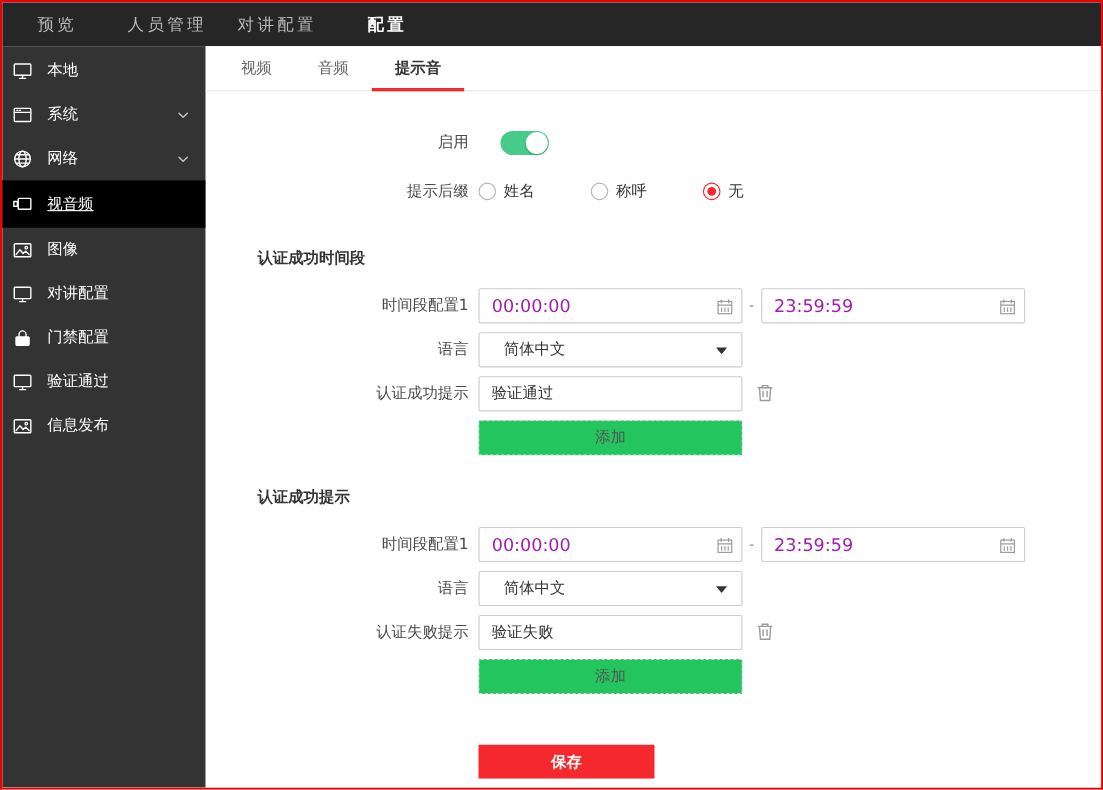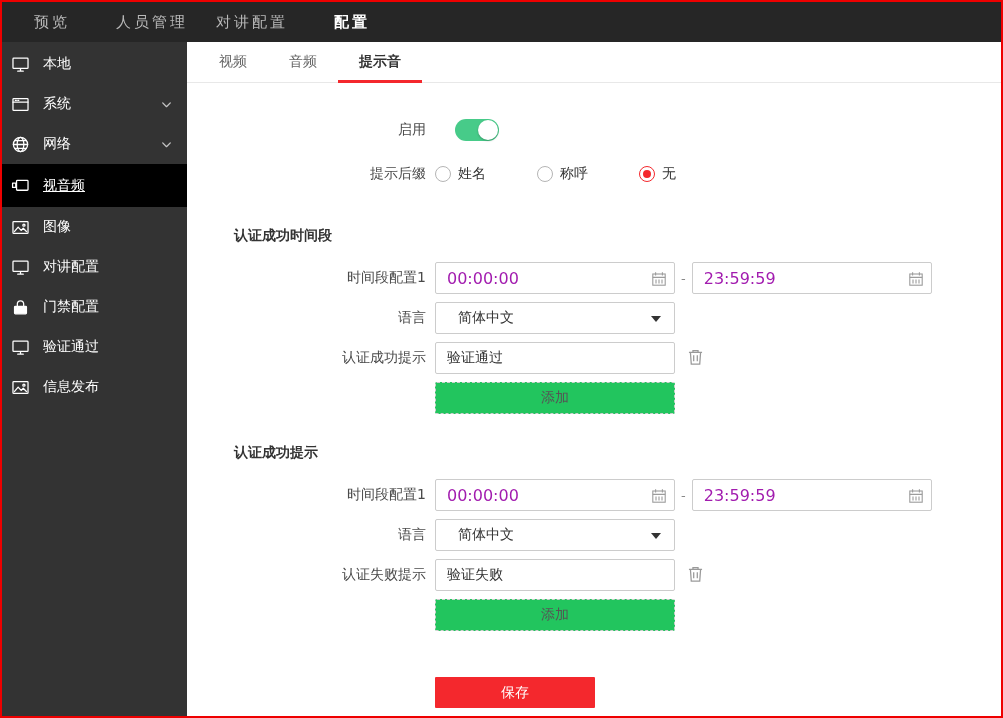--- a/index.html
+++ b/index.html
@@ -54,21 +54,21 @@
   .cal-icon { position:absolute; right:7px; top:8px; display:flex; }
   .dash { margin:0 6px; color:#888; font-size:13px; }
 
   .select { width:240px; height:32px; box-sizing:border-box; border:1px solid #ccc; border-radius:2px; background:#fff; display:flex; align-items:center; padding:0 22px; font-size:14px; color:#333; position:relative; cursor:pointer; }
   .select-arrow { position:absolute; right:13px; top:13px; width:0; height:0; border-left:5px solid transparent; border-right:5px solid transparent; border-top:6px solid #333; }
 
   .text-input { width:240px; height:32px; box-sizing:border-box; border:1px solid #ccc; border-radius:2px; padding:0 11px; font-size:14px; color:#333; outline:none; font-family:Liberation Sans, sans-serif; }
   .trash-btn { margin-left:12px; cursor:pointer; display:flex; background:none; border:none; padding:0; }
 
   .add-btn { width:240px; height:32px; box-sizing:border-box; border:1px dashed #cfcfcf; background:#22c55e; color:#555; font-size:14px; border-radius:2px; cursor:pointer; font-family:inherit; }
-  .save-btn { width:160px; height:31px; background:var(--accent,#f4282d); color:#fff; border:none; font-size:14px; font-weight:normal; border-radius:1px; cursor:pointer; font-family:inherit; }
+  .save-btn { width:160px; height:31px; background:var(--accent,#f4282d); color:#fff; border:none; font-size:14px; font-weight:bold; border-radius:1px; cursor:pointer; font-family:inherit; }
 </style>
 </head>
 <body>
 
 <div class="frame" style="--accent: #f4282d; --border-red: #ee0000; --toggle-on: #47cb89; --header-bg: #262626; --sidebar-bg: #333333; --sidebar-active-bg: #000000;">
 
   <div class="header" id="top-nav">
       <div class="nav-item">预览</div>
       <div class="nav-item">人员管理</div>
       <div class="nav-item">对讲配置</div>

